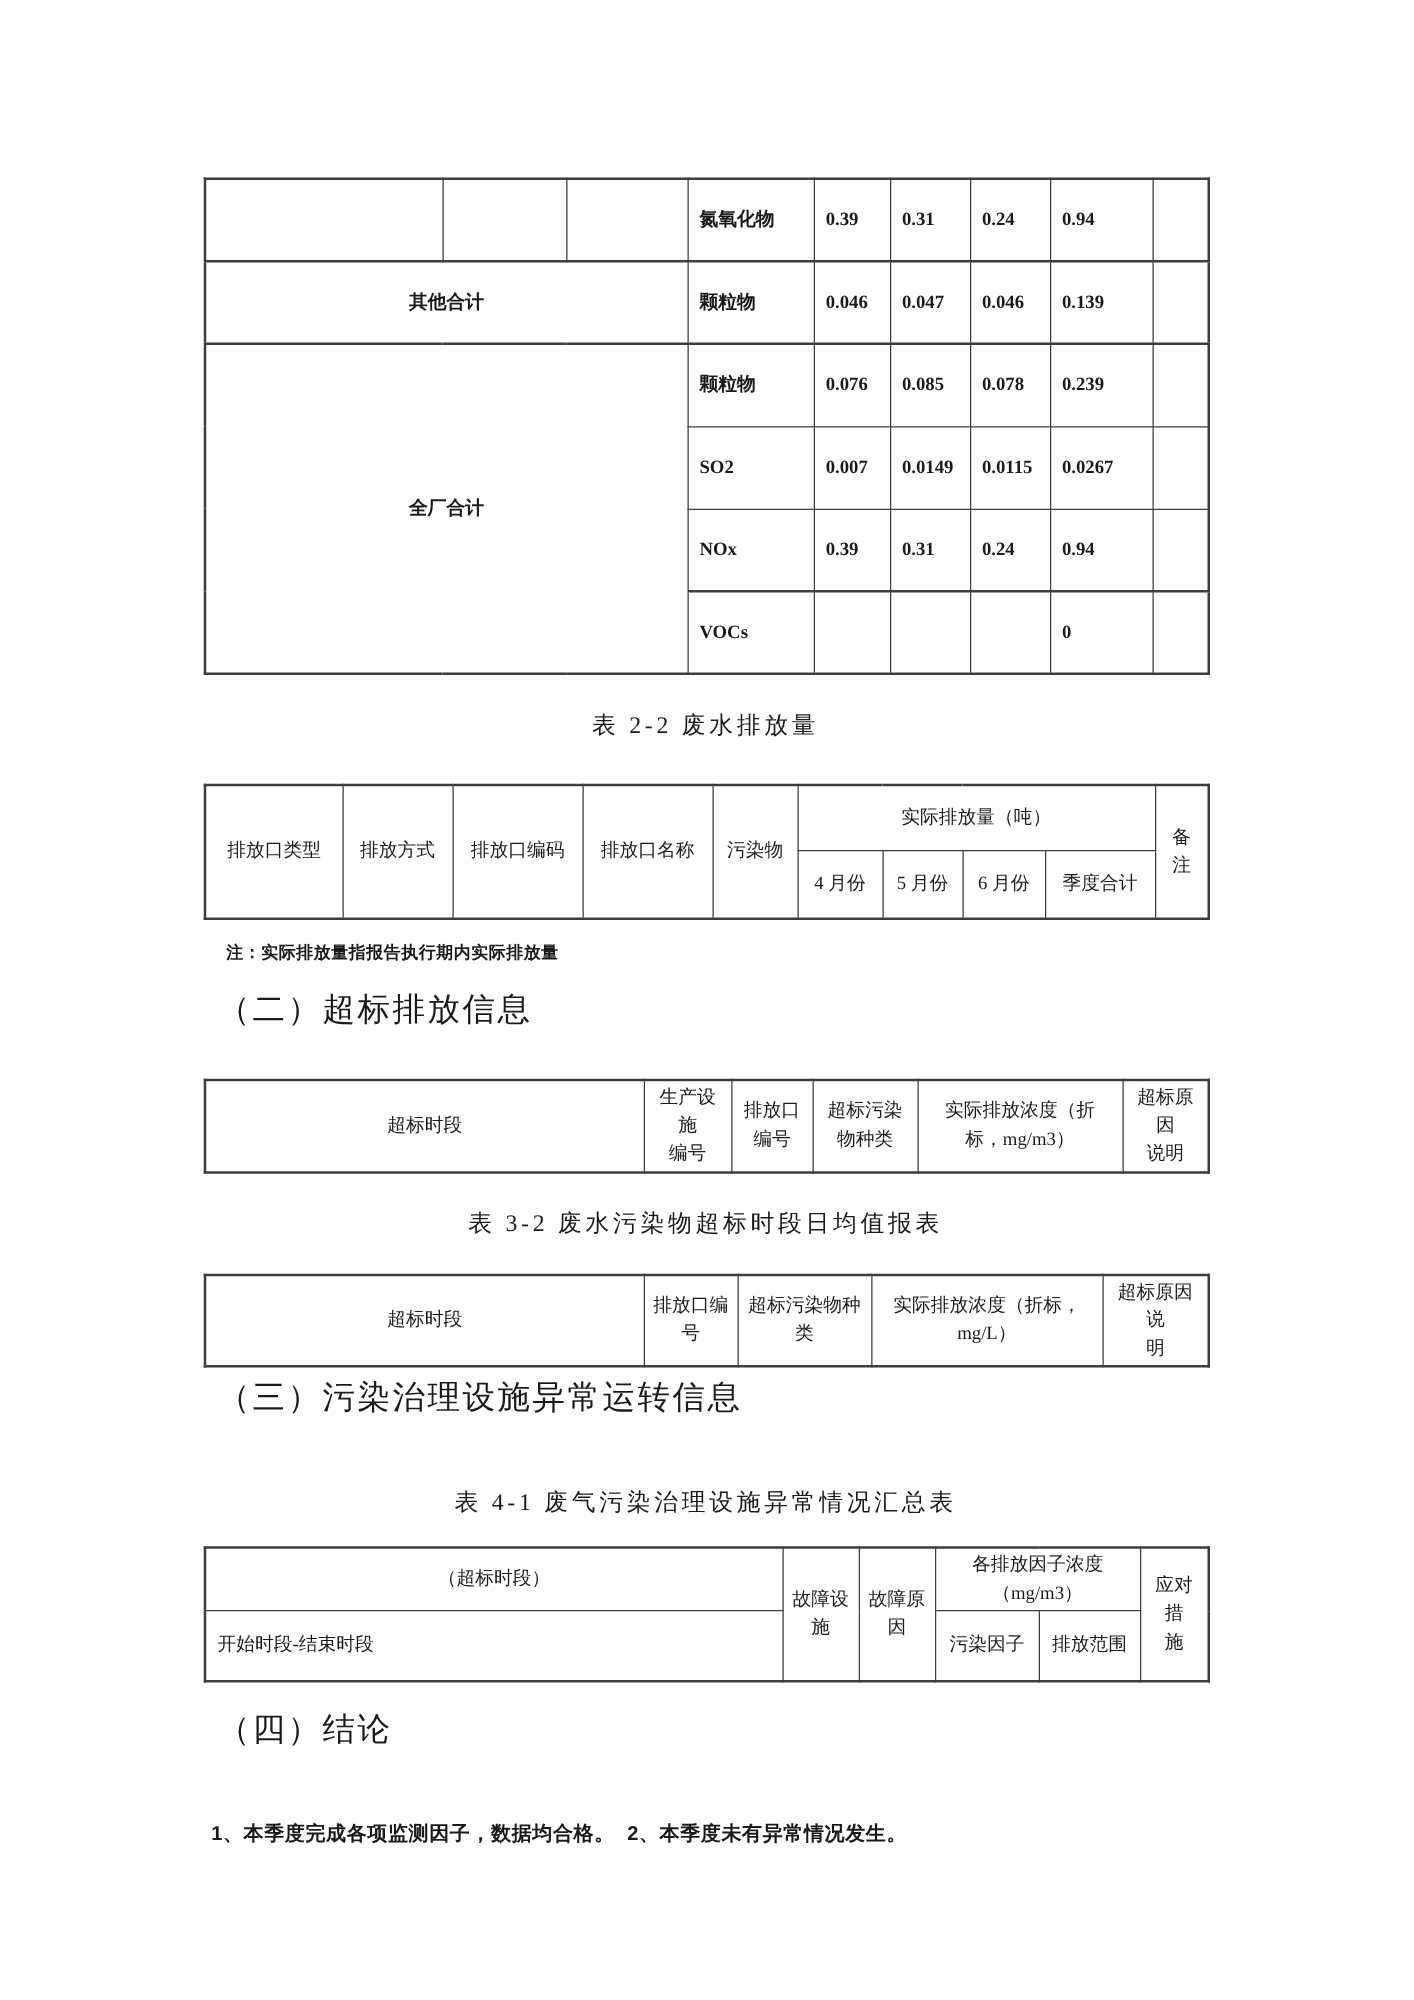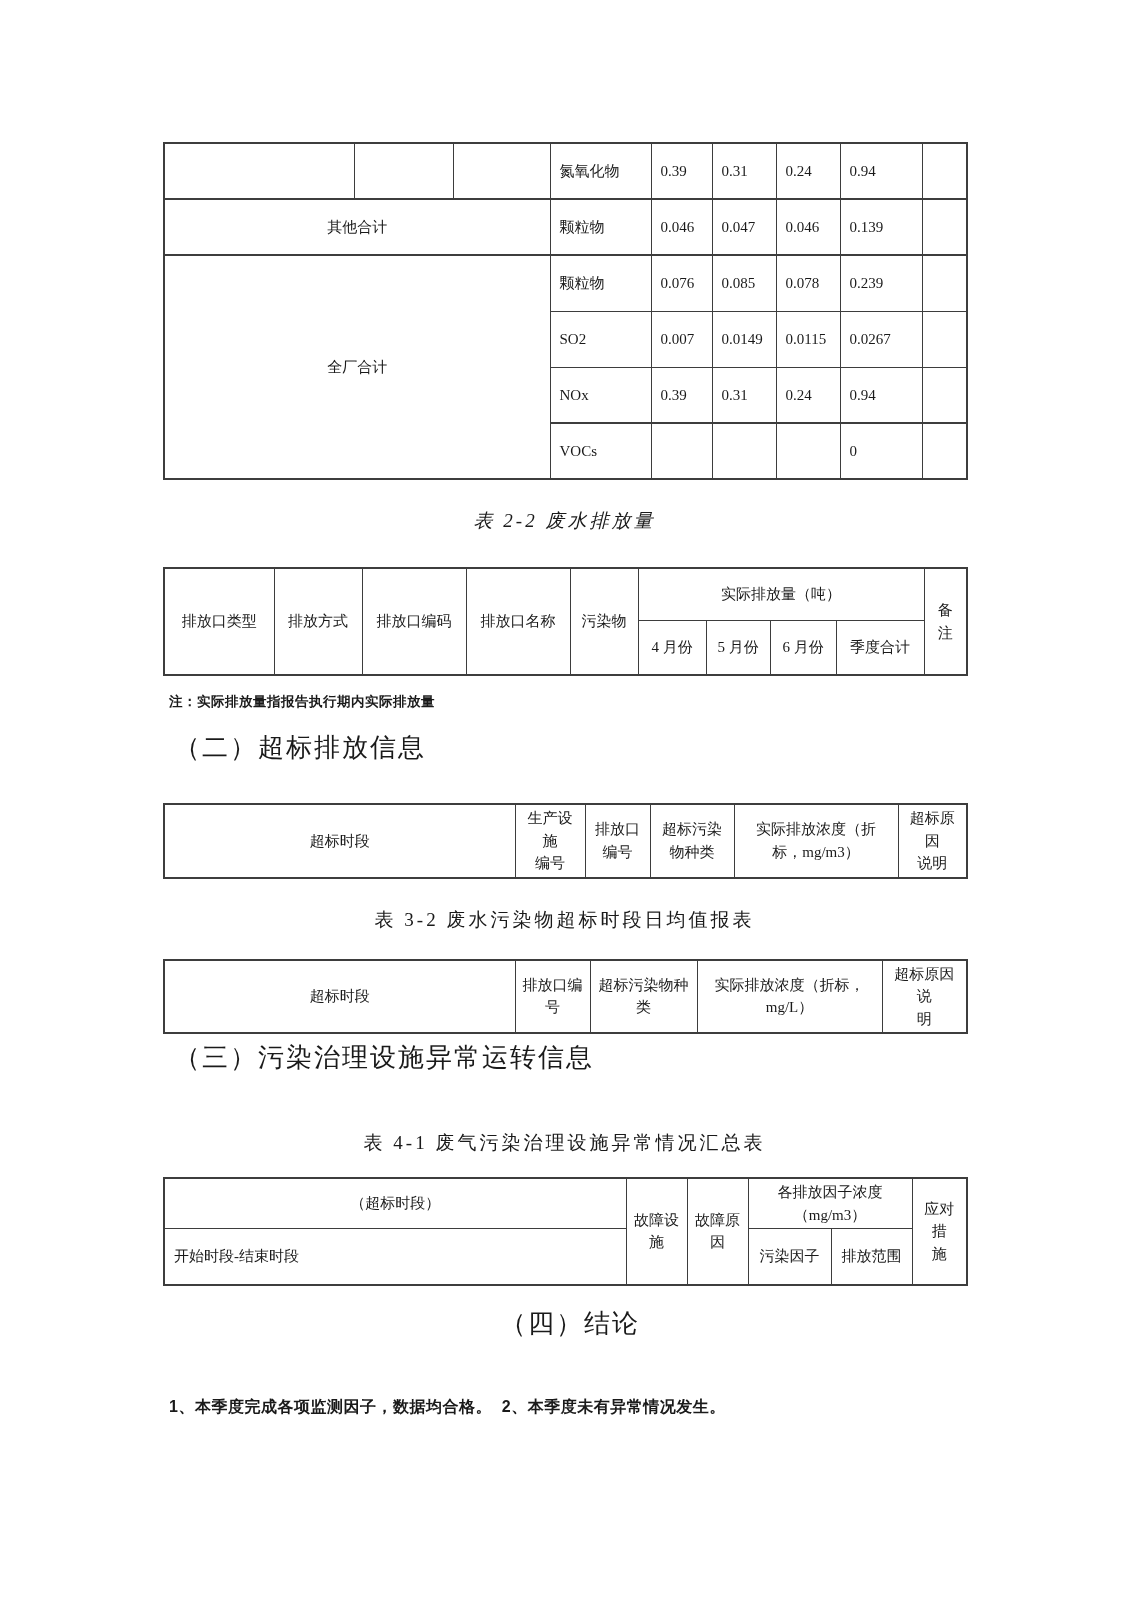--- a/index.html
+++ b/index.html
@@ -35,21 +35,21 @@
     line-height: 1.5;
     vertical-align: middle;
     padding: 2px 6px;
     overflow: hidden;
   }
   .center { text-align: center; }
   .left   { text-align: left; padding-left: 9px; }
   .pre    { white-space: pre-line; }
 
   
-  .t1 td { height: 56px; }
+  .t1 td { height: 66px; font-weight: bold; }
   .t1 tr.sep { border-top: 2px solid #3d3d3d; }
 
   
   .t22 { margin-top: 33px; }
   .t22 tr.r1 td { height: 52px; }
   .t22 tr.r2 td { height: 55px; }
 
   
   .t31 { margin-top: 38px; }
   .t31 td { height: 56px; }
@@ -62,43 +62,44 @@
   .t41 { margin-top: 21px; }
   .t41 tr.r1 td { height: 46px; }
   .t41 tr.r2 td { height: 56px; }
 
   .table-title {
     font-size: 19px;
     text-align: center;
     letter-spacing: 3px;
     line-height: 26px;
   }
-  .title-22 { margin-top: 28px; font-style: italic; }
+  .title-22 { margin-top: 28px; }
   .title-31 { margin-top: 54px; }
   .title-32 { margin-top: 28px; }
   .title-41 { margin-top: 55px; }
 
   .section-heading {
     font-size: 26px;
     letter-spacing: 2px;
     line-height: 34px;
     padding-left: 11px;
     font-weight: normal;
   }
   .heading-2 { margin-top: 20px; }
   .heading-3 { margin-top: 7px; }
-  .heading-4 { margin-top: 21px; text-align: center; }
+  .heading-4 { margin-top: 21px; }
 
   .note {
     margin-top: 17px;
     padding-left: 6px;
     font-family: Liberation Sans, sans-serif;
     font-weight: 600;
     font-size: 13.5px;
     letter-spacing: 0.5px;
+    margin-left: 12px;
   }
   .conclusion {
     margin-top: 56px;
     padding-left: 6px;
     font-family: "Liberation Sans", "DejaVu Sans", sans-serif;
     font-weight: 600;
     font-size: 16px;
     letter-spacing: 0.5px;
     white-space: pre-wrap;
   }

